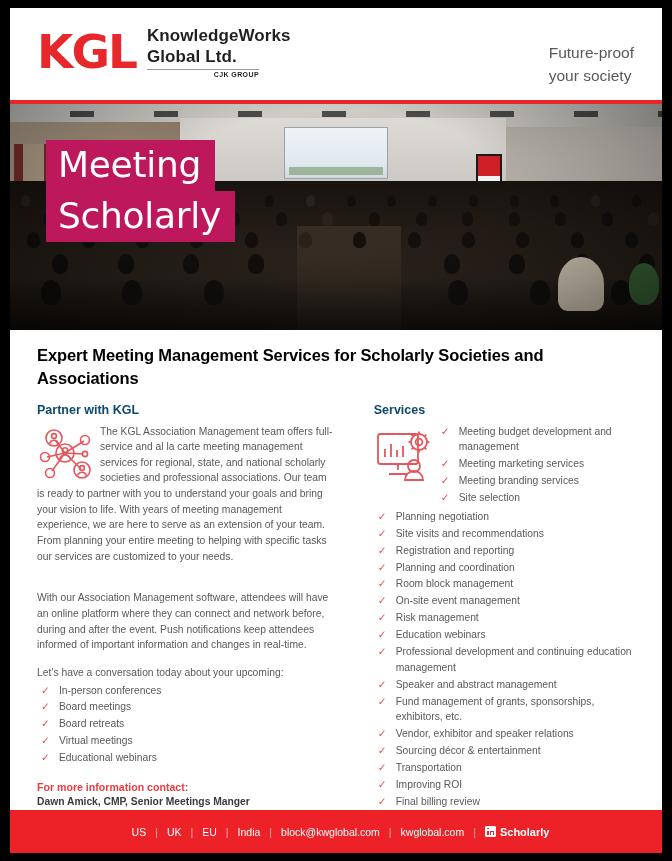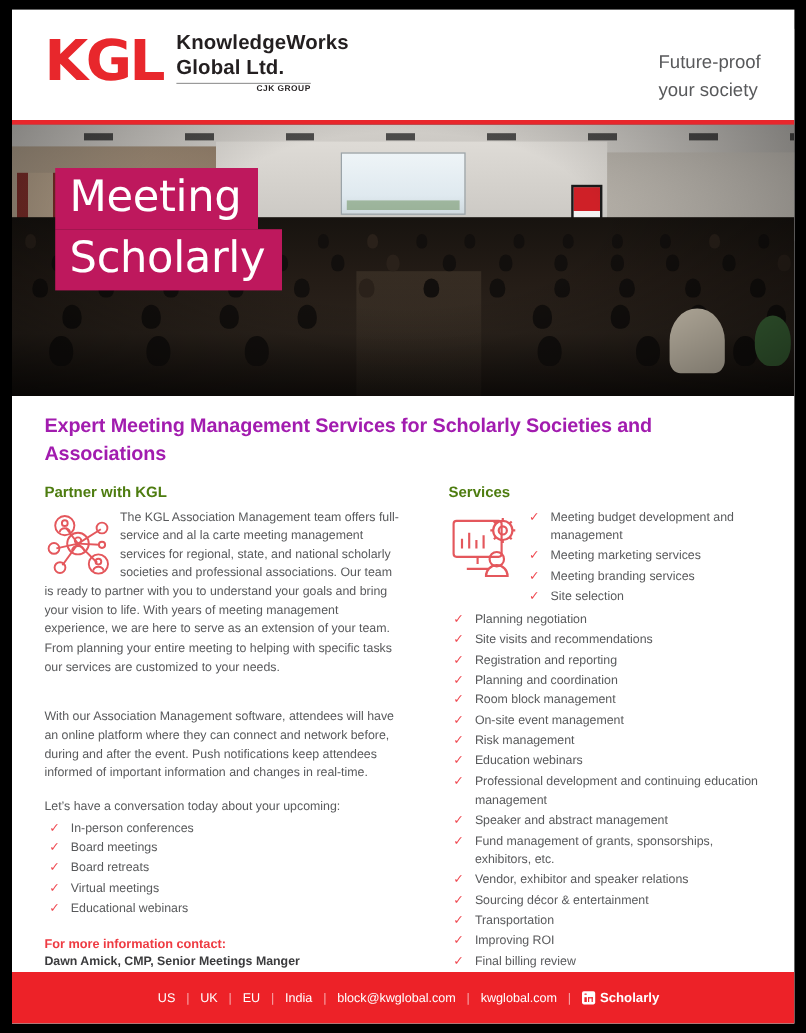--- a/index.html
+++ b/index.html
@@ -122,31 +122,31 @@
     line-height: 1.03;
     padding: 6px 14px 8px 12px;
     letter-spacing: -0.3px;
     font-family: "DejaVu Sans", sans-serif;
   }
   .hero-line.l2 { margin-top: 0px; }
 
   
   .content { padding: 14px 27px 0 27px; }
   h1.headline {
-    color: #a21caf;
+    color: #000000;
     font-size: 16.5px;
     font-weight: bold;
     line-height: 1.38;
     letter-spacing: -0.1px;
   }
   .cols { display: flex; margin-top: 13px; }
   .col-left { width: 325px; padding-right: 14px; }
   .col-right { width: 272px; margin-left: 24px; }
   h2.subhead {
-    color: #4d7c0f;
+    color: #0c4a6e;
     font-size: 12.5px;
     font-weight: bold;
     margin-bottom: 7px;
   }
   p.body, .body {
     color: #58595b;
     font-size: 10.3px;
     line-height: 1.52;
     text-align: left;
   }

